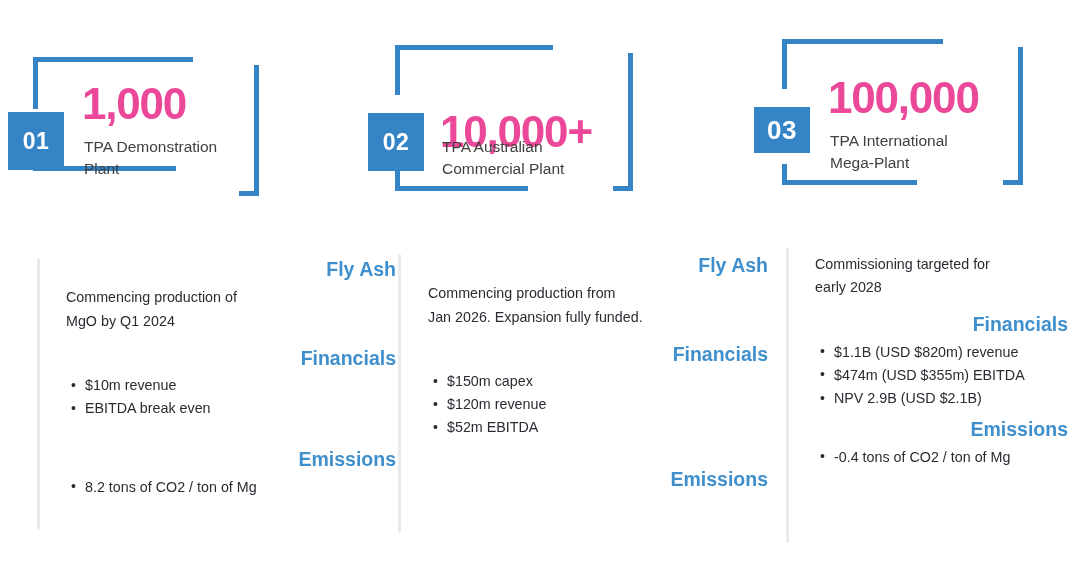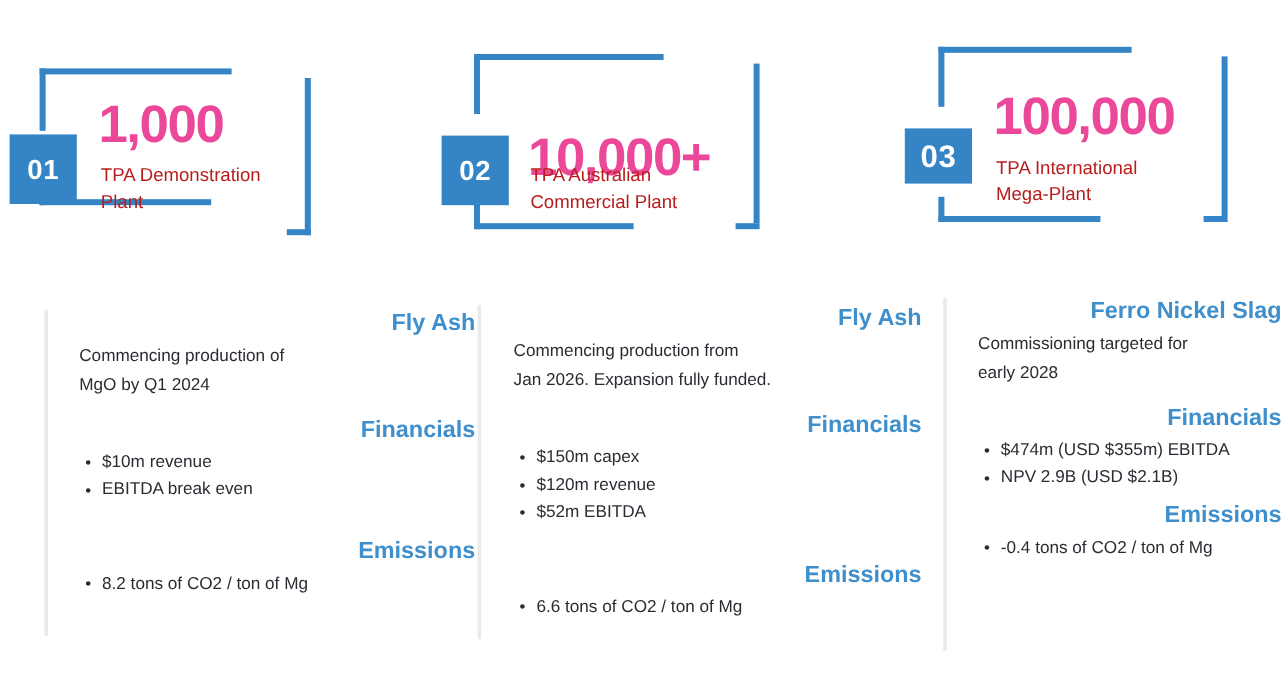--- a/index.html
+++ b/index.html
@@ -50,21 +50,21 @@
   .bignum {
     position: absolute;
     color: #ec4899;
     font-weight: 700;
     letter-spacing: -1.2px;
     line-height: 1;
     white-space: nowrap;
   }
   .subtitle {
     position: absolute;
-    color: #b91c1c;
+    color: #404040;
     font-size: 15.5px;
     line-height: 1.42;
     white-space: pre-line;
   }
 
   
   .col {
     position: absolute;
     top: 258px;
   }
@@ -198,35 +198,32 @@
 Jan 2026. Expansion fully funded.</p>
       <div class="gap-fin"></div>
       <h3 class="sec-title">Financials</h3>
       <ul class="bullets">
         <li>$150m capex</li>
         <li>$120m revenue</li>
         <li>$52m EBITDA</li>
       </ul>
       <div class="gap-emi" style="height:28px;"></div>
       <h3 class="sec-title">Emissions</h3>
-      <ul class="bullets">
-        <li>6.6 tons of CO2 / ton of Mg</li>
-      </ul>
     </div>
   </div>
 
   <div class="col" style="left:786px; top:248px; width:282px; height:300px;">
     <div class="col-rule" style="height:295px;"></div>
     <div class="col-inner" style="left:29px; width:253px;">
-      <h3 class="sec-title">Ferro Nickel Slag</h3>
       <p class="sec-para">Commissioning targeted for
 early 2028</p>
       <div class="gap-fin"></div>
       <h3 class="sec-title">Financials</h3>
       <ul class="bullets">
+        <li>$1.1B (USD $820m) revenue</li>
         <li>$474m (USD $355m) EBITDA</li>
         <li>NPV 2.9B (USD $2.1B)</li>
       </ul>
       <div class="gap-emi" style="height:8px;"></div>
       <h3 class="sec-title">Emissions</h3>
       <ul class="bullets">
         <li>-0.4 tons of CO2 / ton of Mg</li>
       </ul>
     </div>
   </div>

